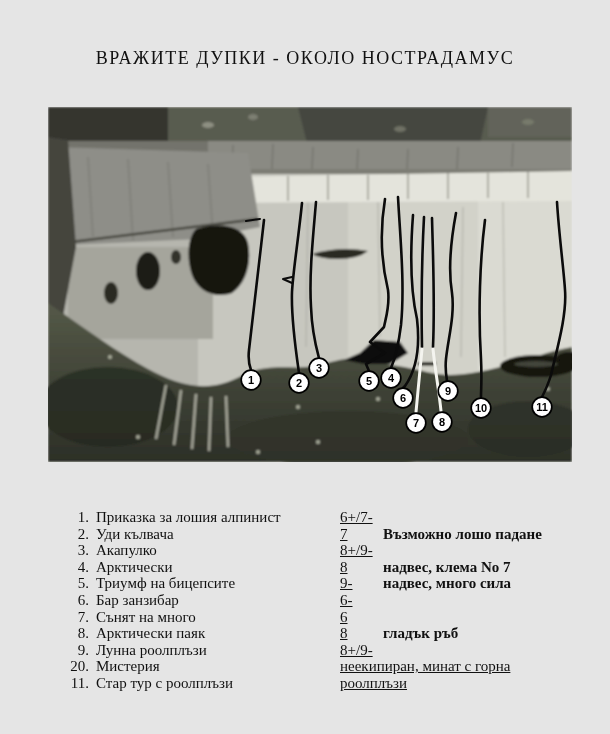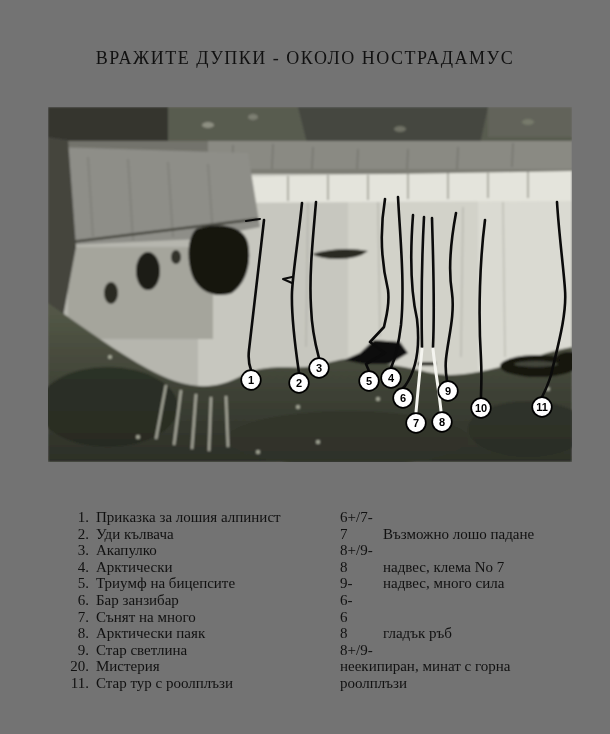--- a/index.html
+++ b/index.html
@@ -1,28 +1,28 @@
 <!DOCTYPE html>
 <html><head>
 <meta charset="utf-8">
 <style>
   html,body{margin:0;padding:0;background:#ffffff;}
-  .page{position:relative;width:610px;height:734px;background:#737373;overflow:hidden;
+  .page{position:relative;width:610px;height:734px;background:#e5e5e5;overflow:hidden;
         font-family:"Liberation Serif", serif;color:#111;}
   .title{position:absolute;top:48px;left:0;width:100%;margin:0;text-align:center;
          font-size:18px;font-weight:normal;letter-spacing:1.5px;white-space:nowrap;}
   .photo{position:absolute;left:48px;top:107px;width:524px;height:355px;}
   .photo svg{display:block;width:524px;height:355px;}
   .route-list{position:absolute;left:62px;top:509px;font-size:15px;line-height:16.6px;
               white-space:nowrap;}
   .row{white-space:nowrap;}
   .row .no{display:inline-block;width:27px;text-align:right;}
   .row .name{display:inline-block;margin-left:7px;width:244px;}
-  .row .grade{display:inline-block;min-width:43px;}
-  .row .note{display:inline;}
+  .row .grade{display:inline-block;min-width:43px;text-decoration:underline;}
+  .row .note{display:inline;font-weight:bold;}
   .marker-circle{fill:#ffffff;stroke:#000000;stroke-width:1.7px;}
   .marker-num{font-family:"Liberation Sans", sans-serif;font-weight:bold;font-size:11px;
               fill:#000;text-anchor:middle;}
 </style>
 </head>
 <body>
 
 <div class="page">
 
   <h1 class="title">ВРАЖИТЕ ДУПКИ - ОКОЛО НОСТРАДАМУС</h1>
@@ -207,17 +207,17 @@
 
   <div class="route-list" id="route-list">
       <div class="row"><span class="no">1.</span><span class="name">Приказка за лошия алпинист</span><span class="grade">6+/7-</span><span class="note"></span></div>
       <div class="row"><span class="no">2.</span><span class="name">Уди кълвача</span><span class="grade">7</span><span class="note">Възможно лошо падане</span></div>
       <div class="row"><span class="no">3.</span><span class="name">Акапулко</span><span class="grade">8+/9-</span><span class="note"></span></div>
       <div class="row"><span class="no">4.</span><span class="name">Арктически</span><span class="grade">8</span><span class="note">надвес, клема No 7</span></div>
       <div class="row"><span class="no">5.</span><span class="name">Триумф на бицепсите</span><span class="grade">9-</span><span class="note">надвес, много сила</span></div>
       <div class="row"><span class="no">6.</span><span class="name">Бар занзибар</span><span class="grade">6-</span><span class="note"></span></div>
       <div class="row"><span class="no">7.</span><span class="name">Сънят на много</span><span class="grade">6</span><span class="note"></span></div>
       <div class="row"><span class="no">8.</span><span class="name">Арктически паяк</span><span class="grade">8</span><span class="note">гладък ръб</span></div>
-      <div class="row"><span class="no">9.</span><span class="name">Стар светлина</span><span class="grade">8+/9-</span><span class="note"></span></div>
+      <div class="row"><span class="no">9.</span><span class="name">Лунна роолплъзи</span><span class="grade">8+/9-</span><span class="note"></span></div>
       <div class="row"><span class="no">20.</span><span class="name">Мистерия</span><span class="grade">неекипиран, минат с горна</span><span class="note"></span></div>
       <div class="row"><span class="no">11.</span><span class="name">Стар тур с роолплъзи</span><span class="grade">роолплъзи</span><span class="note"></span></div>
     </div>
 </div>
 
 </body></html>

